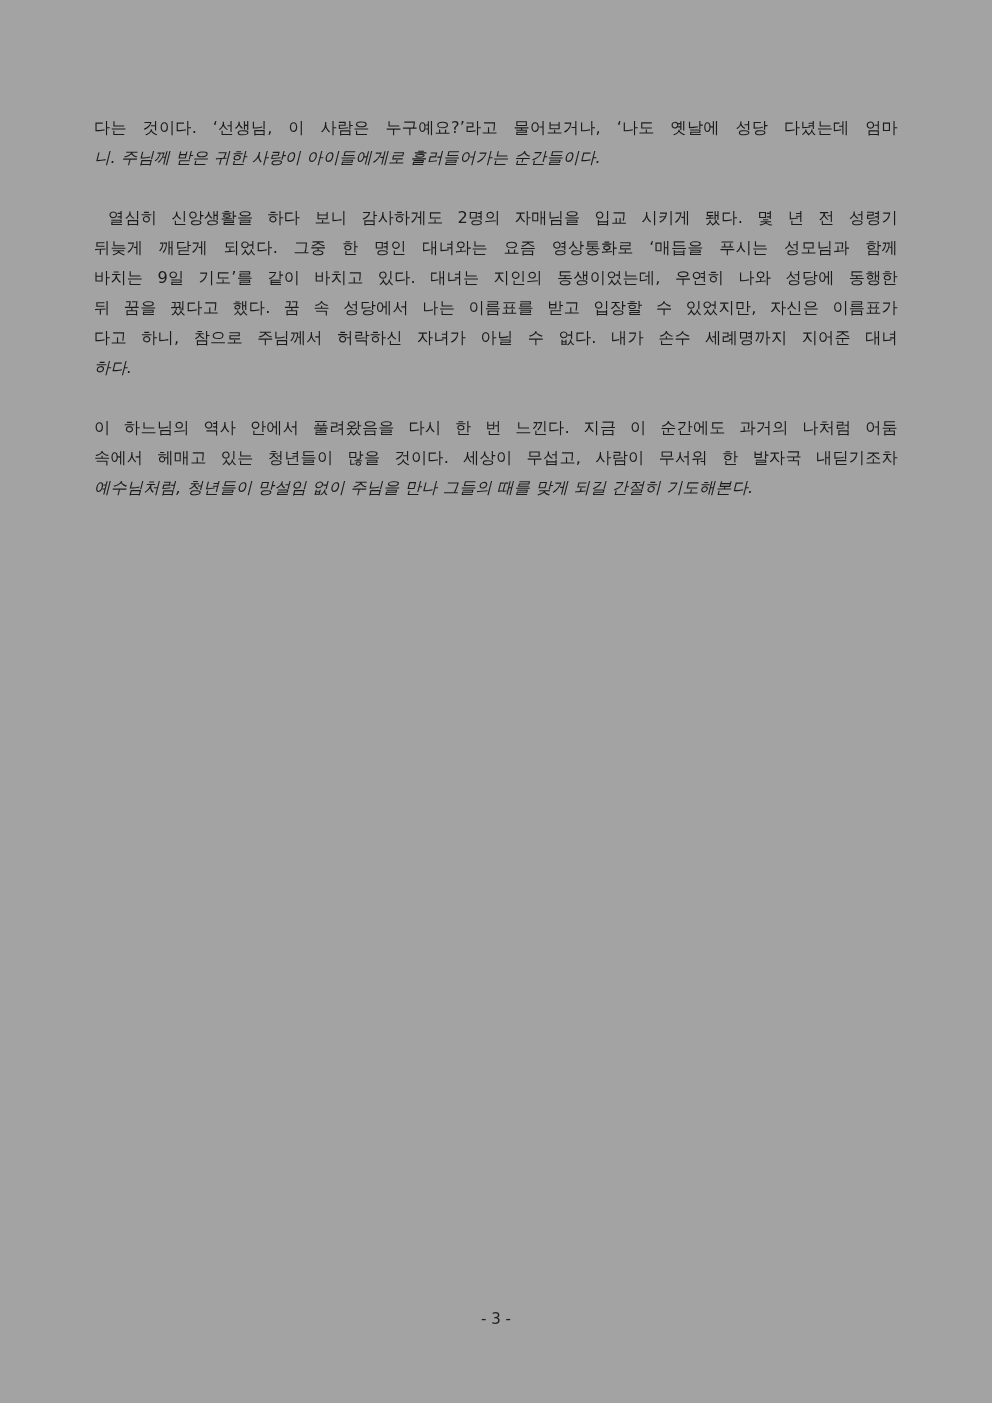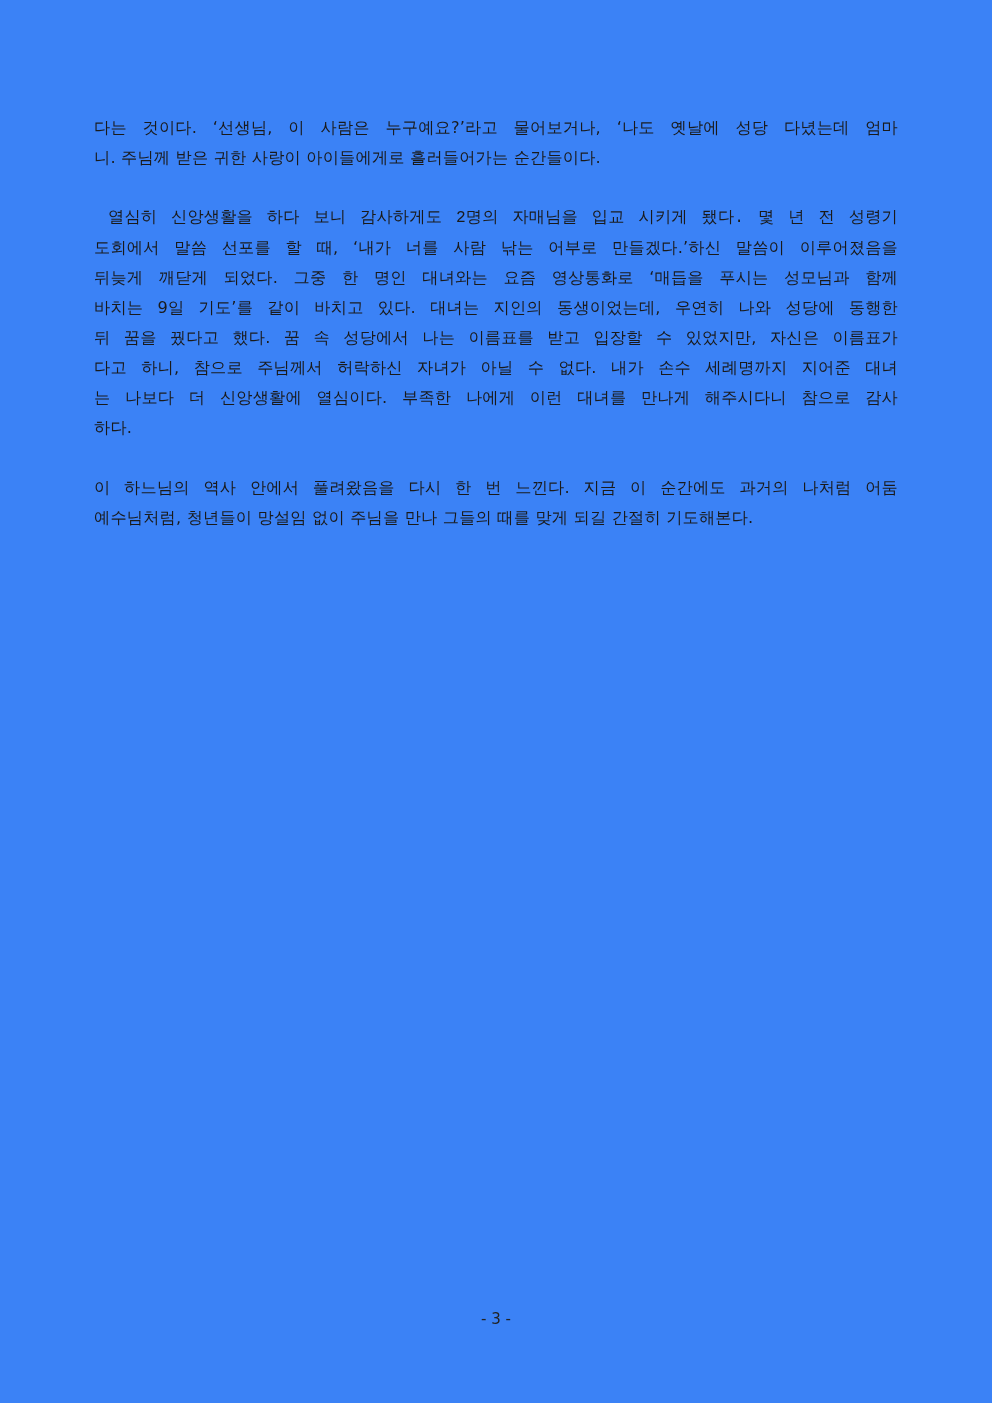--- a/index.html
+++ b/index.html
@@ -2,34 +2,34 @@
 <html><head>
 <meta charset="utf-8">
 <style>
   html, body { margin: 0; padding: 0; background: #ffffff; }
   body {
     width: 992px; height: 1403px; position: relative; overflow: hidden;
     font-family: "DejaVu Sans", "Liberation Sans", sans-serif;
     color: #1a1a1a;
   }
   .page {
-    position: absolute; left: 0; top: 0; width: 992px; height: 1403px; background: #3b82f6;
+    position: absolute; left: 0; top: 0; width: 992px; height: 1403px; background: #a3a3a3;
   }
   .body-text {
     position: absolute; left: 94px; top: 113px; width: 804px;
   }
   .para { margin: 0; }
   .line {
     display: block; height: 30px; line-height: 30px;
     font-size: 16.2px; white-space: nowrap;
     text-align: justify; text-align-last: justify;
     letter-spacing: 0.2px;
   }
-  .line.last { text-align-last: left; }
-  .line.indent { padding-left: 14px; font-family: Liberation Mono, monospace; }
+  .line.last { text-align-last: left; font-style: italic; }
+  .line.indent { padding-left: 14px; }
   .gap { height: 30px; }
   .footer {
     position: absolute; left: 0; width: 992px; top: 1307px; text-align: center;
     font-size: 15px; line-height: 24px; color: #222;
   }
 </style>
 </head>
 <body>
 
 <div class="page">
@@ -37,32 +37,31 @@
 
     <div class="para">
       <span class="line">다는 것이다. ‘선생님, 이 사람은 누구예요?’라고 물어보거나, ‘나도 옛날에 성당 다녔는데 엄마</span>
       <span class="line last">니. 주님께 받은 귀한 사랑이 아이들에게로 흘러들어가는 순간들이다.</span>
     </div>
 
     <div class="gap"></div>
 
     <div class="para">
       <span class="line indent">열심히 신앙생활을 하다 보니 감사하게도 2명의 자매님을 입교 시키게 됐다. 몇 년 전 성령기</span>
-      <span class="line">도회에서 말씀 선포를 할 때, ‘내가 너를 사람 낚는 어부로 만들겠다.’하신 말씀이 이루어졌음을</span>
       <span class="line">뒤늦게 깨닫게 되었다. 그중 한 명인 대녀와는 요즘 영상통화로 ‘매듭을 푸시는 성모님과 함께</span>
       <span class="line">바치는 9일 기도’를 같이 바치고 있다. 대녀는 지인의 동생이었는데, 우연히 나와 성당에 동행한</span>
       <span class="line">뒤 꿈을 꿨다고 했다. 꿈 속 성당에서 나는 이름표를 받고 입장할 수 있었지만, 자신은 이름표가</span>
       <span class="line">다고 하니, 참으로 주님께서 허락하신 자녀가 아닐 수 없다. 내가 손수 세례명까지 지어준 대녀</span>
-      <span class="line">는 나보다 더 신앙생활에 열심이다. 부족한 나에게 이런 대녀를 만나게 해주시다니 참으로 감사</span>
       <span class="line last">하다.</span>
     </div>
 
     <div class="gap"></div>
 
     <div class="para">
       <span class="line">이 하느님의 역사 안에서 풀려왔음을 다시 한 번 느낀다. 지금 이 순간에도 과거의 나처럼 어둠</span>
+      <span class="line">속에서 헤매고 있는 청년들이 많을 것이다. 세상이 무섭고, 사람이 무서워 한 발자국 내딛기조차</span>
       <span class="line last">예수님처럼, 청년들이 망설임 없이 주님을 만나 그들의 때를 맞게 되길 간절히 기도해본다.</span>
     </div>
 
   </div>
 
   <div class="footer">- 3 -</div>
 </div>
 
 </body></html>

